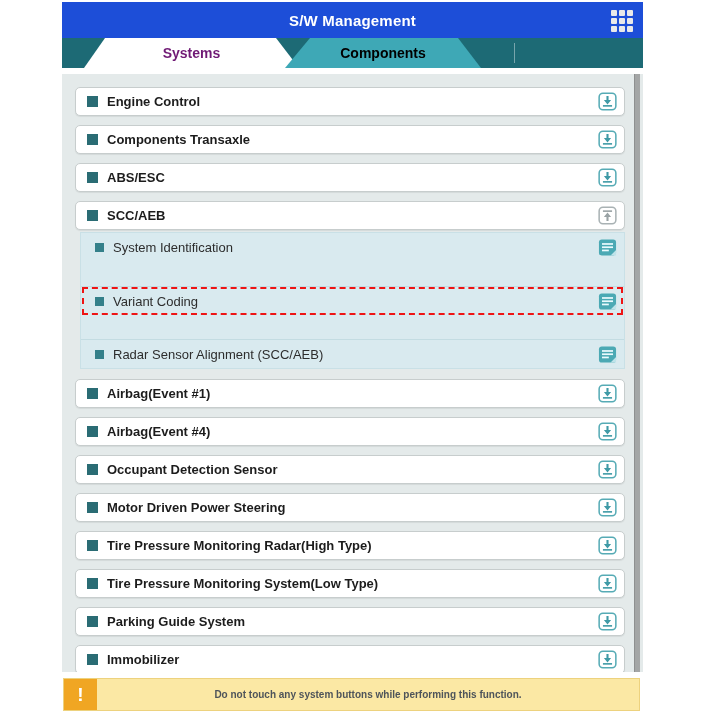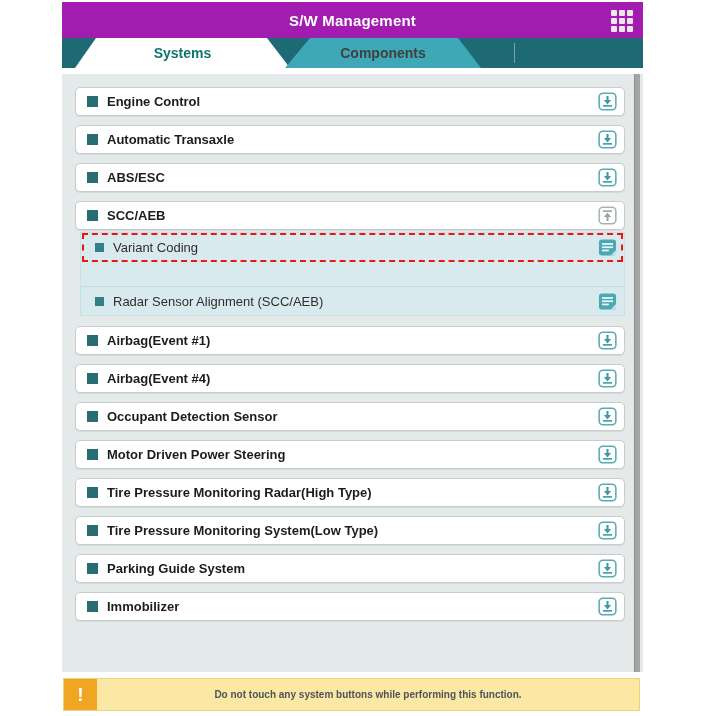--- a/index.html
+++ b/index.html
@@ -1,33 +1,33 @@
 <!DOCTYPE html>
 <html><head>
 <meta charset="utf-8">
 <style>
   * { margin:0; padding:0; box-sizing:border-box; }
   html,body { width:701px; height:716px; background:#ffffff; overflow:hidden;
               font-family:"Liberation Sans","DejaVu Sans",sans-serif; }
   .app { position:absolute; left:62px; top:2px; width:581px; }
 
   
-  .header { height:36px; background:#a21caf; position:relative;
+  .header { height:36px; background:#1d4ed8; position:relative;
             display:flex; align-items:center; justify-content:center; }
   .header-title { color:#ffffff; font-weight:bold; font-size:15px; letter-spacing:.2px; }
   .grid-btn { position:absolute; right:7px; top:4px; width:29px; height:29px;
               display:flex; align-items:center; justify-content:center; cursor:pointer; }
 
   
   .tabbar { height:30px; background:#1d6a75; position:relative; }
   .tab { position:absolute; top:0; height:30px; display:flex; align-items:center;
          justify-content:center; font-weight:bold; font-size:14px; cursor:pointer; }
-  .tab-systems { left:13px; width:215px; background:#ffffff; color:#0f766e;
+  .tab-systems { left:22px; width:215px; background:#ffffff; color:#701a75;
                  clip-path:polygon(21px 0, calc(100% - 23px) 0, 100% 100%, 0 100%);text-align:center; }
-  .tab-components { left:223px; width:196px; background:#3ea8b6; color:#404040;
+  .tab-components { left:223px; width:196px; background:#3ea8b6; color:#000000;
                  clip-path:polygon(25px 0, calc(100% - 23px) 0, 100% 100%, 0 100%); }
   .tab-divider { position:absolute; left:452px; top:5px; width:1px; height:20px;
                  background:rgba(255,255,255,.4); }
   .unfold-btn { position:absolute; right:0; top:0; width:150px; height:47px;
                 display:flex; align-items:flex-end; justify-content:center;
                 color:#ffffff; font-weight:bold; font-size:12.5px; cursor:pointer; }
 
   
   .list-wrap { position:absolute; left:0; top:72px; width:581px; height:598px;
                background:#e4eaea; overflow:hidden; }
@@ -107,21 +107,21 @@
             <svg viewBox="0 0 20 20">
               <rect x="1.2" y="1.2" width="17.6" height="17.6" rx="4" fill="#ffffff" stroke="#56abb5" stroke-width="1.6"></rect>
               <path d="M8.9 4.3 h2.2 v4.2 h2.7 L10 13.1 L6.2 8.5 h2.7 z" fill="#3f9aa6"></path>
               <path d="M5.2 14.6 h9.6" stroke="#3f9aa6" stroke-width="1.7"></path>
             </svg>
           </span>
   </div>
 
   <div class="sys-btn">
     <span class="bullet"></span>
-    <span class="sys-label">Automatic Transaxle</span>
+    <span class="sys-label">Components Transaxle</span>
     <span class="action">
             <svg viewBox="0 0 20 20">
               <rect x="1.2" y="1.2" width="17.6" height="17.6" rx="4" fill="#ffffff" stroke="#56abb5" stroke-width="1.6"></rect>
               <path d="M8.9 4.3 h2.2 v4.2 h2.7 L10 13.1 L6.2 8.5 h2.7 z" fill="#3f9aa6"></path>
               <path d="M5.2 14.6 h9.6" stroke="#3f9aa6" stroke-width="1.7"></path>
             </svg>
           </span>
   </div>
 
   <div class="sys-btn">
@@ -141,48 +141,61 @@
     <span class="sys-label">SCC/AEB</span>
     <span class="action">
             <svg viewBox="0 0 20 20">
               <rect x="1.2" y="1.2" width="17.6" height="17.6" rx="4" fill="#ffffff" stroke="#a9b2b4" stroke-width="1.6"></rect>
               <path d="M8.9 15.7 h2.2 v-4.2 h2.7 L10 6.9 L6.2 11.5 h2.7 z" fill="#9aa3a5"></path>
               <path d="M5.2 5.4 h9.6" stroke="#9aa3a5" stroke-width="1.7"></path>
             </svg>
           </span>
   </div>
 <div class="sub-panel">
-
-  <div class="sub-row selected">
+  <div class="sub-row">
     <span class="sub-bullet"></span>
-    <span class="sub-label">Variant Coding</span>
+    <span class="sub-label">System Identification</span>
     <span class="action">
               <svg viewBox="0 0 20 20">
                 <rect x="1" y="1.6" width="18" height="16.8" rx="3" fill="#4ba9b4"></rect>
                 <path d="M13.2 18.4 L19 18.4 L19 12.6 Z" fill="#bfe3e9"></path>
                 <rect x="4.2" y="5.4" width="11.6" height="1.8" fill="#eafafd"></rect>
                 <rect x="4.2" y="8.8" width="11.6" height="1.8" fill="#eafafd"></rect>
                 <rect x="4.2" y="12.2" width="7.2" height="1.8" fill="#eafafd"></rect>
               </svg>
             </span>
   </div>
 
-  <div class="sub-row">
+  <div class="sub-row selected">
     <span class="sub-bullet"></span>
-    <span class="sub-label">Radar Sensor Alignment (SCC/AEB)</span>
+    <span class="sub-label">Variant Coding</span>
     <span class="action">
               <svg viewBox="0 0 20 20">
                 <rect x="1" y="1.6" width="18" height="16.8" rx="3" fill="#4ba9b4"></rect>
                 <path d="M13.2 18.4 L19 18.4 L19 12.6 Z" fill="#bfe3e9"></path>
                 <rect x="4.2" y="5.4" width="11.6" height="1.8" fill="#eafafd"></rect>
                 <rect x="4.2" y="8.8" width="11.6" height="1.8" fill="#eafafd"></rect>
                 <rect x="4.2" y="12.2" width="7.2" height="1.8" fill="#eafafd"></rect>
               </svg>
             </span>
   </div>
+
+  <div class="sub-row">
+    <span class="sub-bullet"></span>
+    <span class="sub-label">Radar Sensor Alignment (SCC/AEB)</span>
+    <span class="action">
+              <svg viewBox="0 0 20 20">
+                <rect x="1" y="1.6" width="18" height="16.8" rx="3" fill="#4ba9b4"></rect>
+                <path d="M13.2 18.4 L19 18.4 L19 12.6 Z" fill="#bfe3e9"></path>
+                <rect x="4.2" y="5.4" width="11.6" height="1.8" fill="#eafafd"></rect>
+                <rect x="4.2" y="8.8" width="11.6" height="1.8" fill="#eafafd"></rect>
+                <rect x="4.2" y="12.2" width="7.2" height="1.8" fill="#eafafd"></rect>
+              </svg>
+            </span>
+  </div>
 </div>
   <div class="sys-btn">
     <span class="bullet"></span>
     <span class="sys-label">Airbag(Event #1)</span>
     <span class="action">
             <svg viewBox="0 0 20 20">
               <rect x="1.2" y="1.2" width="17.6" height="17.6" rx="4" fill="#ffffff" stroke="#56abb5" stroke-width="1.6"></rect>
               <path d="M8.9 4.3 h2.2 v4.2 h2.7 L10 13.1 L6.2 8.5 h2.7 z" fill="#3f9aa6"></path>
               <path d="M5.2 14.6 h9.6" stroke="#3f9aa6" stroke-width="1.7"></path>
             </svg>

